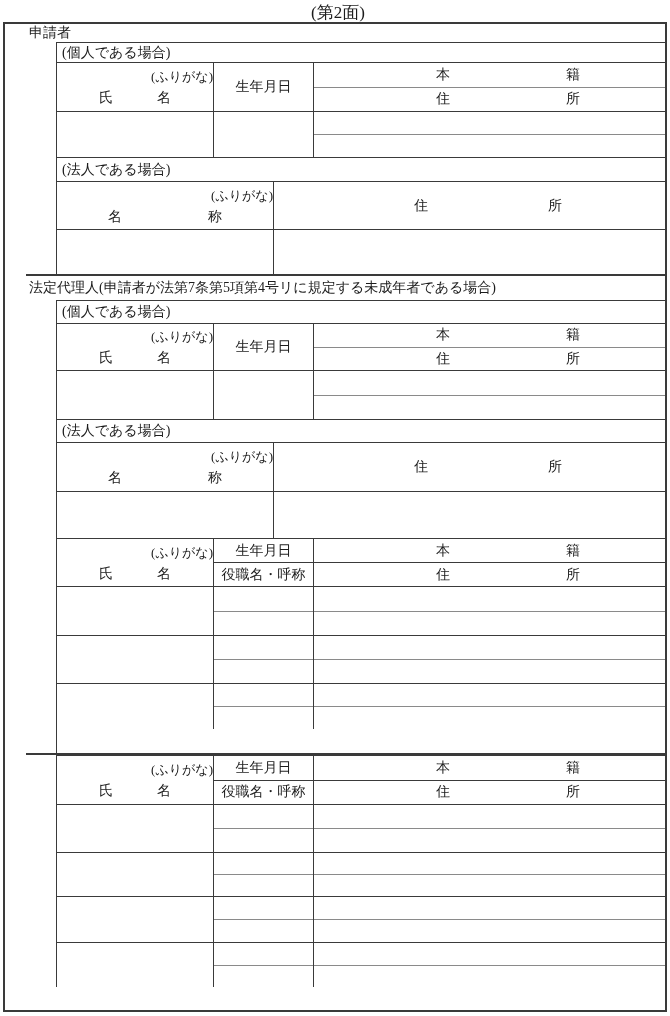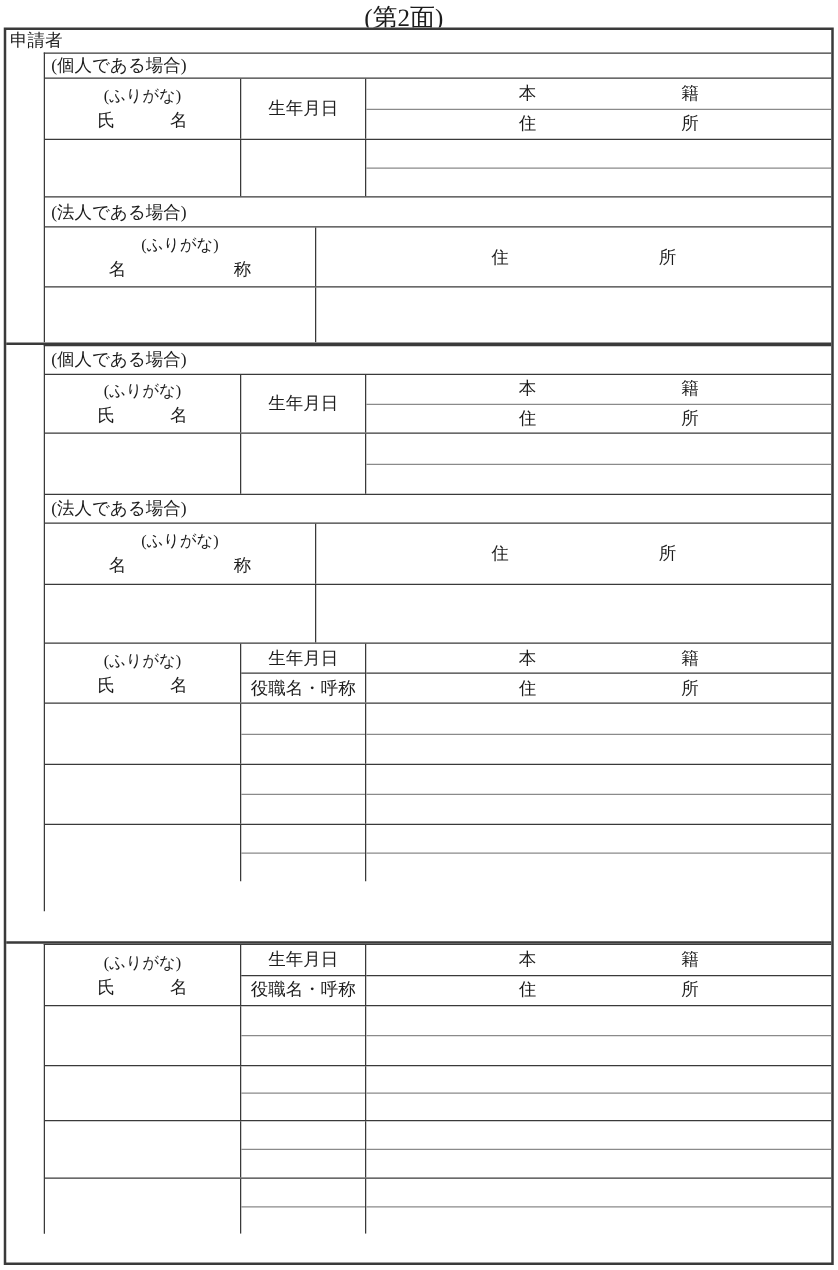--- a/index.html
+++ b/index.html
@@ -6,28 +6,29 @@
   html, body { width: 670px; height: 1016px; }
   body {
     position: relative;
     background: #ffffff;
     overflow: hidden;
     color: #1c1c1c;
     font-family: "Liberation Serif", "DejaVu Serif", serif;
     font-size: 14px;
   }
   .title {
-    position: absolute; top: 1px; left: 1px; width: 644px;
-    text-align: center; font-size: 20px;
+    position: absolute; top: 1px; left: 16px; width: 644px;
+    text-align: center; font-size: 17px;
   }
   .form {
     position: absolute; left: 3px; top: 22px;
     width: 664px; height: 990px;
     border: 2px solid var(--dk, #3a3a3a);
     background: #fff;
+    padding-left: 21px;
   }
   .sec { overflow: hidden; }
   .sec.div { border-bottom: 2px solid var(--dk, #3a3a3a); }
   .slabel { display: flex; align-items: center; padding-left: 3px; }
   .inner {
     margin-left: 30px; width: 646px;
     border-left: 1px solid var(--dk, #3a3a3a);
     border-top: 1px solid var(--dk, #3a3a3a);
     overflow: hidden;
   }
@@ -37,21 +38,21 @@
   }
   .row { display: flex; border-bottom: 1px solid var(--dk, #3a3a3a); }
   .row.nb { border-bottom: none; }
   .cell { border-right: 1px solid var(--dk, #3a3a3a); height: 100%; }
   .rest { flex: 1 1 0; border-right: none; }
   .nameW { width: 157px; }
   .birthW { width: 100px; }
   .cnameW { width: 217px; }
   .hdr2 {
     display: flex; flex-direction: column;
-    align-items: center; justify-content: center;
+    align-items: flex-end; justify-content: center;
     line-height: 21px;
   }
   .hdr2 .spread { width: 100%; }
   .furi { font-size: 13px; }
   .spread { display: flex; justify-content: center; align-items: center; }
   .gName  { gap: 44px; }
   .gDom   { gap: 116px; }
   .gCName { gap: 86px; }
   .gCAddr { gap: 120px; }
   .ctr { display: flex; align-items: center; justify-content: center; }
@@ -119,20 +120,21 @@
       </div>
 
       <div class="row nb" style="height:44px">
         <div class="cell cnameW"></div>
         <div class="cell rest"></div>
       </div>
     </div>
   </section>
 
   <section class="sec div" style="height:479px">
+    <div class="slabel" style="height:24px">法定代理人(申請者が法第7条第5項第4号リに規定する未成年者である場合)</div>
     <div class="inner" style="height:453px">
       <div class="cap" style="height:23px">(個人である場合)</div>
 
       <div class="row" style="height:47px">
         <div class="cell nameW hdr2">
           <div class="furi">(ふりがな)</div>
           <div class="spread gName">
             <span>氏</span>
             <span>名</span>
           </div>

